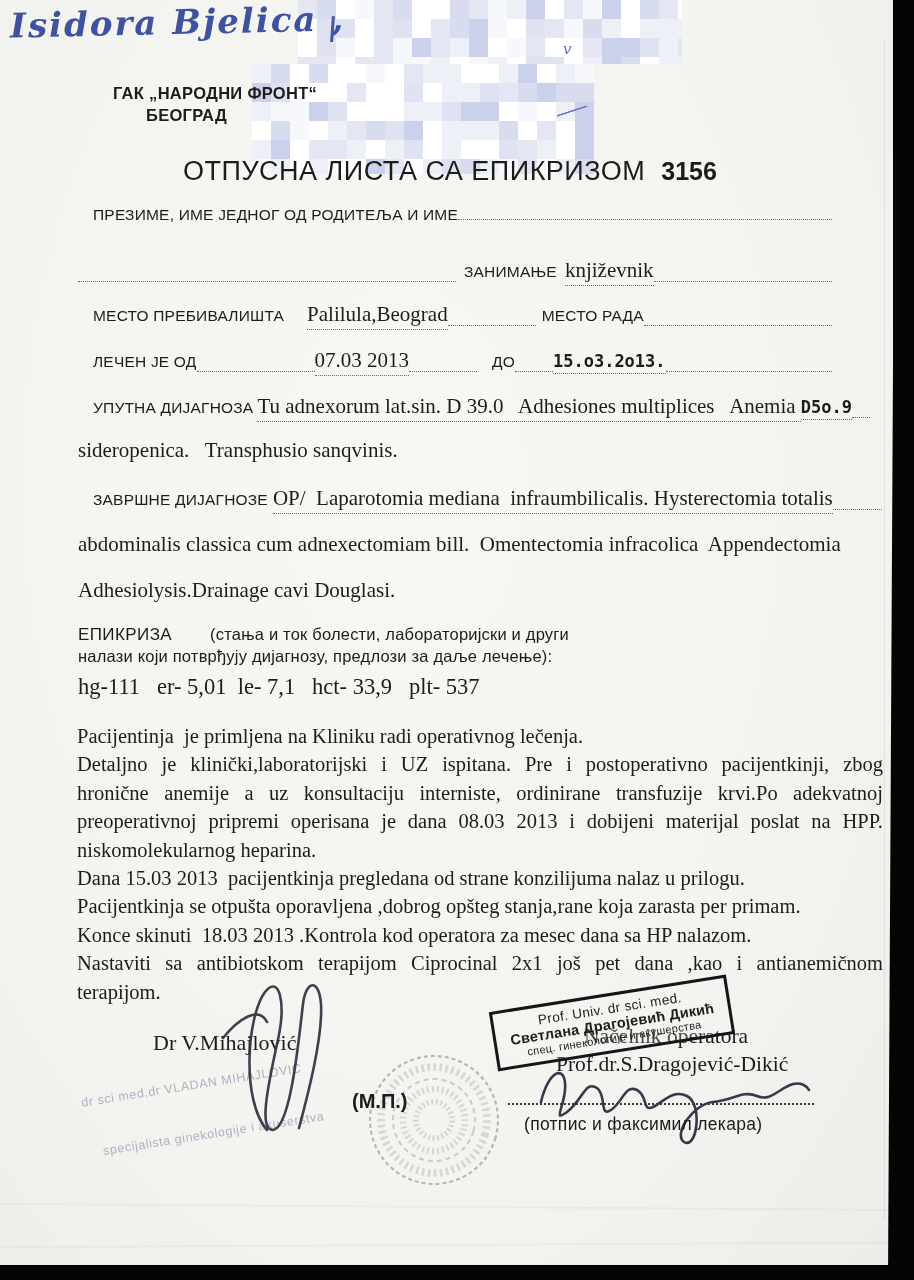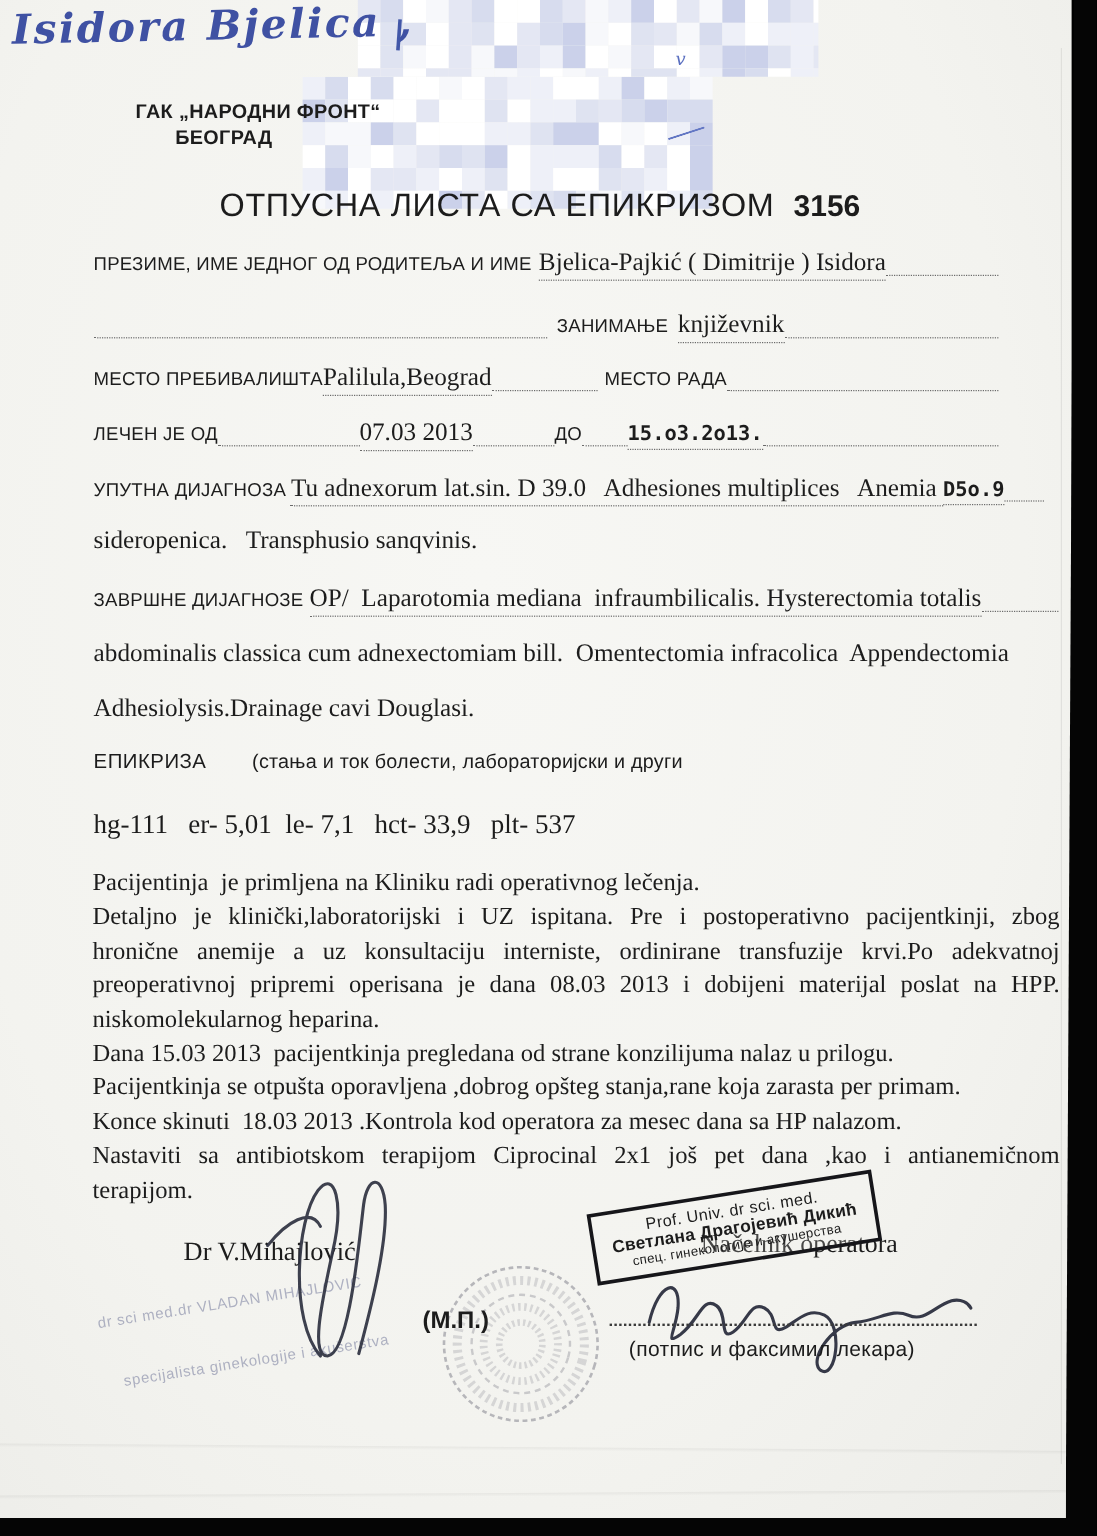--- a/index.html
+++ b/index.html
@@ -23,21 +23,21 @@
 
   .mosaic{position:absolute;overflow:hidden;}
   .mosaic div{width:19px;height:19px;}
 
   .org{position:absolute;font-weight:700;font-size:16.5px;letter-spacing:.3px;}
   .title-row{position:absolute;left:183px;top:156px;display:flex;gap:16px;align-items:baseline;}
   .title{font-weight:400;font-size:27px;letter-spacing:.5px;}
   .title-num{font-weight:700;font-size:25px;}
 
   .row{position:absolute;display:flex;align-items:baseline;}
-  .lbl{font-size:15.5px;letter-spacing:.2px;white-space:pre;flex:0 0 auto;}
+  .lbl{font-size:15.5px;letter-spacing:.2px;white-space:pre;flex:0 0 auto;margin-left:15px;}
   .val{font-family:"Liberation Serif",serif;font-size:21px;white-space:pre;flex:0 0 auto;}
   .mono{font-family:"DejaVu Sans Mono",monospace;font-size:17px;font-weight:700;}
   .ul{border-bottom:1.6px dotted #6a6a6a;padding-bottom:2px;}
   .dots{flex:1 1 auto;border-bottom:1.6px dotted #6a6a6a;height:1px;align-self:flex-end;
         margin-bottom:4px;min-width:6px;}
   .dots.fx{flex:0 0 auto;}
 
   .serifline{position:absolute;font-family:"Liberation Serif",serif;font-size:21px;white-space:pre-wrap;}
   .epi-sub{position:absolute;font-size:16.5px;letter-spacing:.2px;text-align:right;}
   .epi-lbl{font-size:17px;letter-spacing:.4px;margin-right:38px;}
@@ -271,34 +271,33 @@
   <div class="org" style="left:113px;top:84px;">ГАК „НАРОДНИ ФРОНТ“</div>
   <div class="org" style="left:146px;top:106px;">БЕОГРАД</div>
 
   <div class="title-row">
     <span class="title">ОТПУСНА ЛИСТА СА ЕПИКРИЗОМ</span>
     <span class="title-num">3156</span>
   </div>
 
   <div class="row" style="left:78px;top:206px;width:754px;">
     <span class="lbl">ПРЕЗИМЕ, ИМЕ ЈЕДНОГ ОД РОДИТЕЉА И ИМЕ</span>
-    <span class="val ul" style="margin-left:6px;">Bjelica-Pajkić ( Dimitrije ) Isidora</span>
     <span class="dots"></span>
   </div>
 
   <div class="row" style="left:78px;top:258px;width:754px;">
     <span class="dots fx" style="flex-basis:378px;"></span>
     <span class="lbl" style="margin-left:8px;">ЗАНИМАЊЕ</span>
     <span class="val ul" style="margin-left:8px;">književnik</span>
     <span class="dots"></span>
   </div>
 
   <div class="row" style="left:78px;top:302px;width:754px;">
     <span class="lbl">МЕСТО ПРЕБИВАЛИШТА</span>
-    <span class="val ul" style="margin-left:0;">Palilula,Beograd</span>
+    <span class="val ul" style="margin-left:23px;">Palilula,Beograd</span>
     <span class="dots fx" style="flex-basis:88px;"></span>
     <span class="lbl" style="margin-left:6px;">МЕСТО РАДА</span>
     <span class="dots"></span>
   </div>
 
   <div class="row" style="left:78px;top:348px;width:754px;">
     <span class="lbl">ЛЕЧЕН ЈЕ ОД</span>
     <span class="dots fx" style="flex-basis:118px;"></span>
     <span class="val ul">07.03 2013</span>
     <span class="dots fx" style="flex-basis:68px;"></span>
@@ -322,20 +321,21 @@
     <span class="val ul" style="margin-left:5px;">OP/  Laparotomia mediana  infraumbilicalis. Hysterectomia totalis</span>
     <span class="dots"></span>
   </div>
 
   <div class="serifline" style="left:78px;top:532px;">abdominalis classica cum adnexectomiam bill.  Omentectomia infracolica  Appendectomia</div>
   <div class="serifline" style="left:78px;top:578px;">Adhesiolysis.Drainage cavi Douglasi.</div>
 
   <div class="epi-sub" style="left:78px;top:625px;">
     <span class="epi-lbl">ЕПИКРИЗА</span><span>(стања и ток болести, лабораторијски и други</span>
   </div>
+  <div class="epi-sub" style="left:78px;top:647px;">налази који потврђују дијагнозу, предлози за даље лечење):</div>
 
   <div class="serifline" style="left:78px;top:674px;font-size:22.5px;">hg-111   er- 5,01  le- 7,1   hct- 33,9   plt- 537</div>
 
   <div class="body-block">
     <div class="bl">Pacijentinja  je primljena na Kliniku radi operativnog lečenja.</div>
     <div class="bl j">Detaljno je klinički,laboratorijski i UZ ispitana. Pre i postoperativno pacijentkinji, zbog</div>
     <div class="bl j">hronične anemije a uz konsultaciju interniste, ordinirane transfuzije krvi.Po adekvatnoj</div>
     <div class="bl j">preoperativnoj pripremi operisana je dana 08.03 2013 i dobijeni materijal poslat na HPP.</div>
     <div class="bl">niskomolekularnog heparina.</div>
     <div class="bl">Dana 15.03 2013  pacijentkinja pregledana od strane konzilijuma nalaz u prilogu.</div>
@@ -351,20 +351,21 @@
   </div>
   <div class="sig-name" style="left:153px;top:1030px;">Dr V.Mihajlović</div>
   <svg width="150" height="170" viewBox="0 0 150 170" style="left:205px;top:972px;">
     <g fill="none" stroke="#2e3140" stroke-width="2.6" stroke-linecap="round" opacity=".92">
       <path d="M18 66 C 34 46, 54 34, 62 50"></path>
       <path d="M62 158 C 36 128, 42 44, 60 20 C 74 2, 82 30, 72 72 C 62 118, 54 158, 68 158 C 86 156, 94 64, 98 32 C 101 8, 114 6, 116 32 C 118 66, 102 126, 94 156"></path>
     </g>
   </svg>
 
   <div class="sig-name" style="left:584px;top:1024px;font-size:21.5px;">Načelnik operatora</div>
+  <div class="sig-name" style="left:556px;top:1052px;font-size:21.5px;">Prof.dr.S.Dragojević-Dikić</div>
 
   <div class="rect-stamp">
     <div class="l1">Prof. Univ. dr sci. med.</div>
     <div class="l2">Светлана Драгојевић Дикић</div>
     <div class="l3">спец. гинекологије и акушерства</div>
   </div>
 
   <svg width="280" height="110" viewBox="0 0 280 110" style="left:535px;top:1050px;">
     <path d="M6 52 C 14 18, 32 14, 30 40 C 28 60, 18 72, 32 62 C 48 50, 50 30, 62 38 C 72 45, 64 68, 76 60 C 88 52, 90 34, 102 40 C 114 46, 106 64, 120 56 C 132 48, 140 40, 152 46 C 168 54, 162 100, 149 92 C 138 84, 158 54, 178 52 C 198 50, 208 40, 222 46 C 236 52, 244 38, 258 34 C 266 32, 272 36, 274 40" fill="none" stroke="#26293a" stroke-width="2.6" stroke-linecap="round" opacity=".92"></path>
   </svg>

